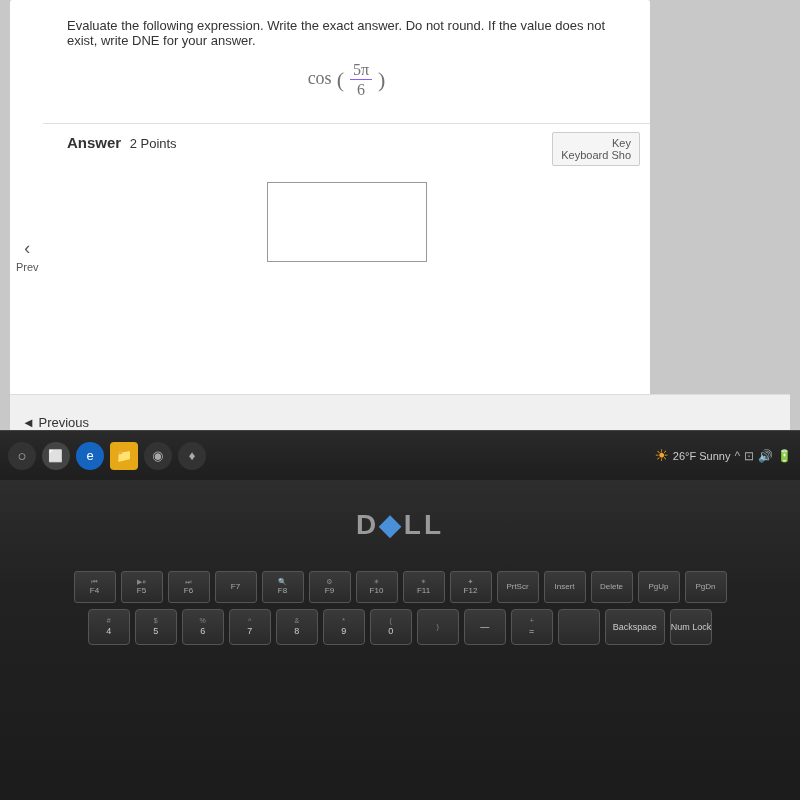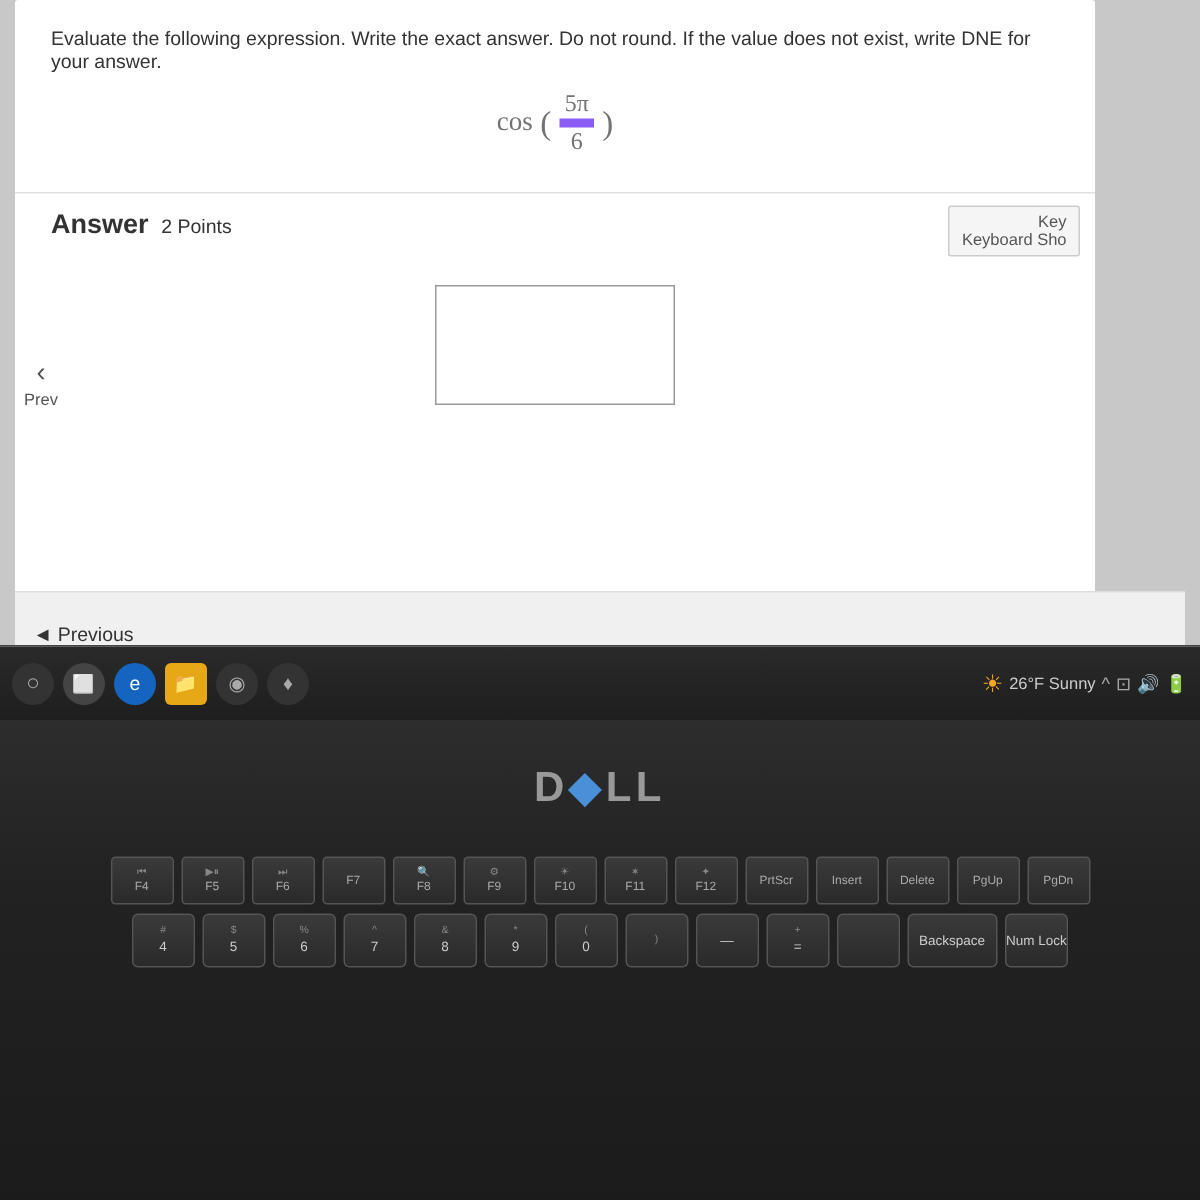--- a/index.html
+++ b/index.html
@@ -20,24 +20,25 @@
       height: 480px;
       background: #c8c8c8;
       overflow: hidden;
     }
 
     
     .browser-content {
       position: absolute;
       top: 0;
       left: 10px;
-      width: 720px;
+      width: 640px;
       height: 430px;
       background: #ffffff;
       border-radius: 2px;
+      padding-left: 33px;
     }
 
     
     .question-area {
       padding: 18px 24px 14px 24px;
       border-bottom: 1px solid #e0e0e0;
     }
 
     .question-instruction {
       font-size: 13px;
@@ -56,21 +57,21 @@
     .fraction {
       display: inline-flex;
       flex-direction: column;
       align-items: center;
       vertical-align: middle;
       margin: 0 1px;
     }
 
     .fraction-numerator {
       font-size: 16px;
-      border-bottom: 6px solid #8b5cf6;
+      border-bottom: 1px solid #8b5cf6;
       padding: 0 3px;
       line-height: 1.2;
     }
 
     .fraction-denominator {
       font-size: 16px;
       padding: 0 3px;
       line-height: 1.2;
     }
 
@@ -79,21 +80,21 @@
       font-family: 'Times New Roman', serif;
     }
 
     
     .answer-section {
       padding: 10px 24px;
       position: relative;
     }
 
     .answer-label {
-      font-size: 18px;
+      font-size: 15px;
       color: #333;
       font-weight: bold;
       margin-top: 32px;
     }
 
     .answer-points {
       font-size: 13px;
       color: #333;
       font-weight: normal;
       margin-left: 4px;

